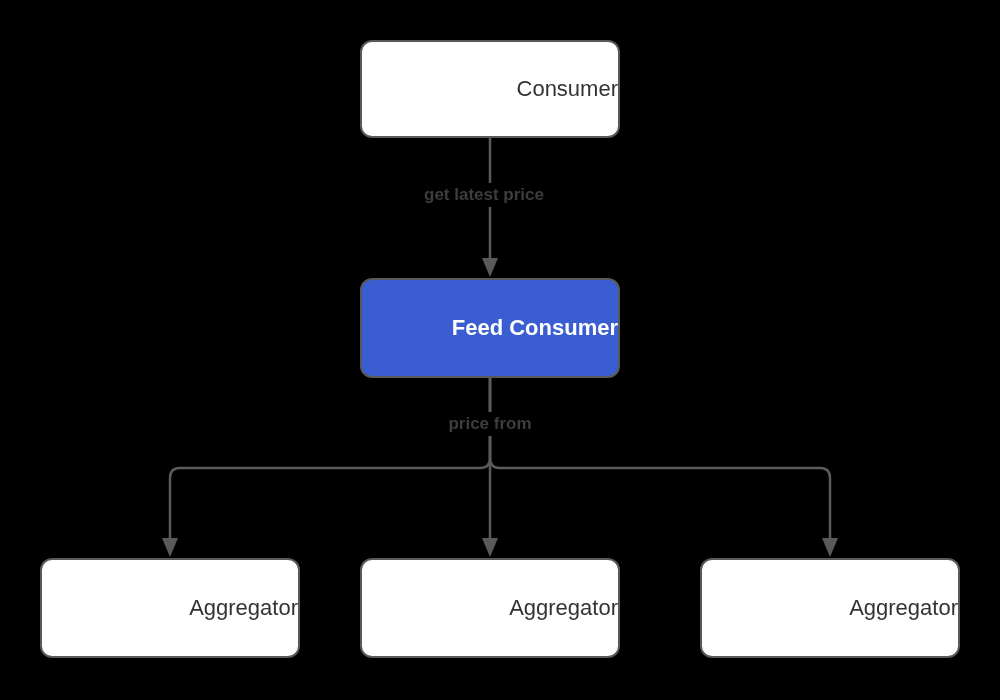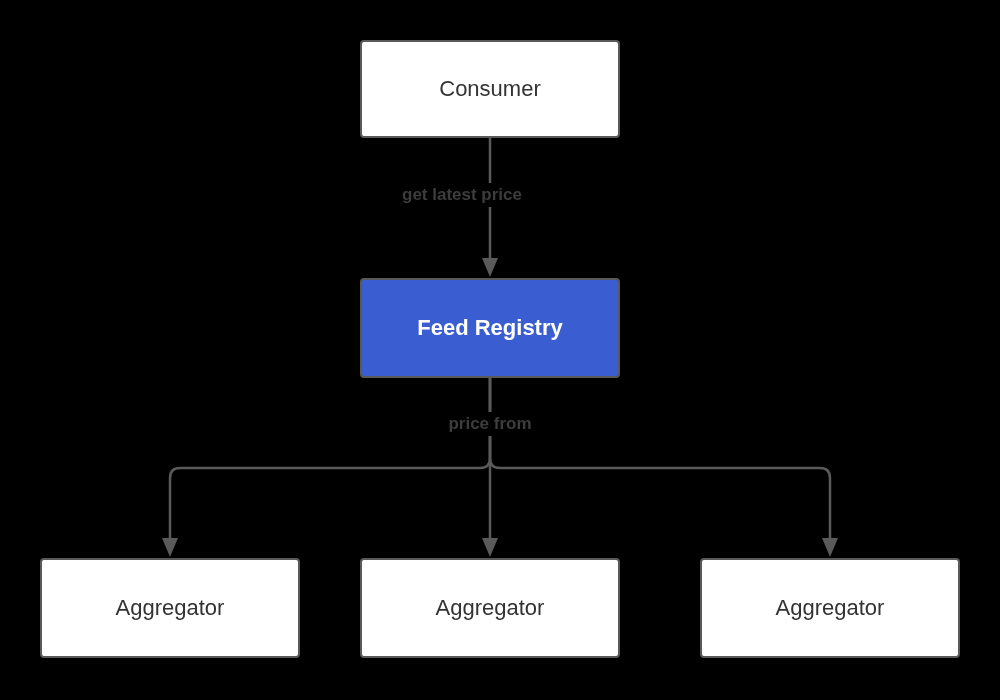--- a/index.html
+++ b/index.html
@@ -37,24 +37,24 @@
   svg.edge-layer polygon {
     fill: var(--edge-line);
     stroke: none;
   }
   .node {
     position: absolute;
     width: 260px;
     height: 100px;
     background: var(--node-fill);
     border: 2.5px solid var(--node-border);
-    border-radius: 4px;
+    border-radius: 12px;
     display: flex;
     align-items: center;
-    justify-content: center;
+    justify-content: flex-end;
     font-size: 22px;
     color: var(--node-text);
     text-align: center;
   }
   .node.accent {
     background: var(--accent-fill);
     color: var(--accent-text);
     font-weight: bold;
   }
   .n-consumer       { left: 360px; top: 40px;  height: 98px; }
@@ -65,21 +65,21 @@
   .edge-label {
     position: absolute;
     transform: translate(-50%, -50%);
     background: var(--background);
     color: var(--edge-label-text);
     font-size: 17px;
     font-weight: bold;
     padding: 2px 8px;
     white-space: nowrap;
   }
-  .el-get-latest-price { left: 462px; top: 195px; }
+  .el-get-latest-price { left: 484px; top: 195px; }
   .el-reads-from       { left: 490px; top: 424px; }
 </style>
 </head>
 <body>
 
 <div class="stage">
 
   <svg class="edge-layer" viewBox="0 0 1000 700" aria-hidden="true">
 
     <g>
@@ -105,21 +105,21 @@
 
   <div class="edge-label el-get-latest-price">get latest price</div>
 
   <div class="edge-label el-reads-from">price from</div>
 
   <div class="node n-consumer">
     <span>Consumer</span>
   </div>
 
   <div class="node accent n-feed-registry">
-    <span>Feed Registry</span>
+    <span>Feed Consumer</span>
   </div>
 
   <div class="node n-aggregator-1">
     <span>Aggregator</span>
   </div>
 
   <div class="node n-aggregator-2">
     <span>Aggregator</span>
   </div>
 

